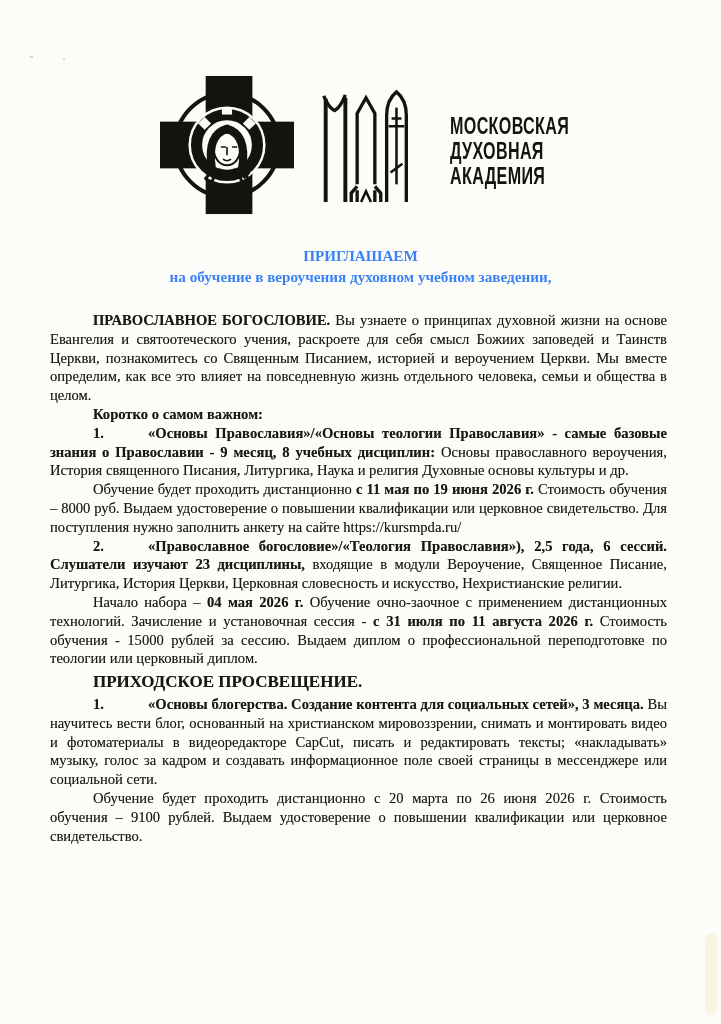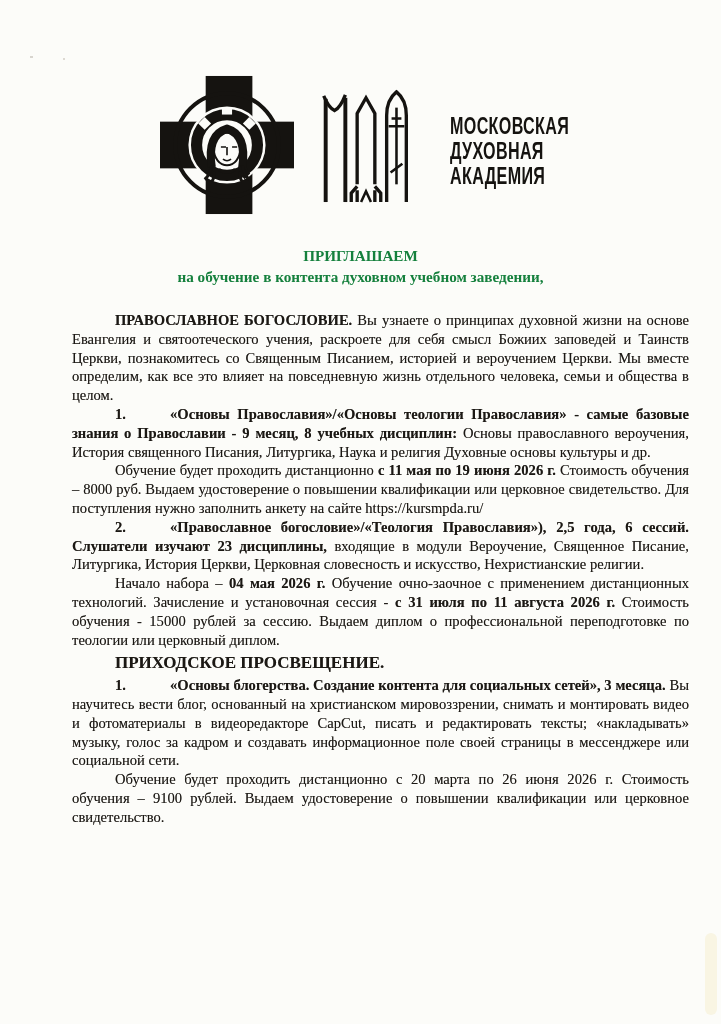--- a/index.html
+++ b/index.html
@@ -29,30 +29,29 @@
     transform:scaleX(.70);
     transform-origin:left top;
     white-space:nowrap;
     color:#151310;
   }
   
   .title-block{
     position:absolute;top:246px;left:0;width:721px;
     text-align:center;font-weight:700;
     font-size:15.2px;line-height:20.5px;
-    color:#15803d;
+    color:#3b82f6;
   }
   
   .content{
     position:absolute;top:311px;left:50px;width:617px;
     font-size:14.6px;line-height:18.8px;
     text-align:justify;
     color:#1b1814;
     text-shadow:0 0 .35px rgba(20,16,12,.45);
-    margin-left:22px;
   }
   .content p{margin:0;text-indent:43px;}
   .bold{font-weight:700;}
   .num{display:inline-block;width:55px;font-weight:700;text-indent:0;}
   .parish-h{margin-top:5px !important;margin-bottom:3px !important;font-size:17px;}
   .link{}
   
   .streak{position:absolute;right:4px;top:933px;width:12px;height:82px;
     background:#f7f3dd;opacity:.8;border-radius:6px;}
   .speck1{position:absolute;left:30px;top:56px;width:3px;height:2px;background:#d8d5cf;}
@@ -111,27 +110,28 @@
 
     <div class="org-name">
       <div>МОСКОВСКАЯ</div>
       <div>ДУХОВНАЯ</div>
       <div>АКАДЕМИЯ</div>
     </div>
   </header>
 
   <div class="title-block">
     <div>ПРИГЛАШАЕМ</div>
-    <div>на обучение в контента духовном учебном заведении,</div>
+    <div>на обучение в вероучения духовном учебном заведении,</div>
   </div>
 
   <div class="content">
 
     <p><b class="bold">ПРАВОСЛАВНОЕ БОГОСЛОВИЕ.</b><span> Вы узнаете о принципах духовной жизни на основе Евангелия и святоотеческого учения, раскроете для себя смысл Божиих заповедей и Таинств Церкви, познакомитесь со Священным Писанием, историей и вероучением Церкви. Мы вместе определим, как все это влияет на повседневную жизнь отдельного человека, семьи и общества в целом.</span></p>
 
+    <p class="bold">Коротко о самом важном:</p>
 
     <p><span class="num">1.</span><b class="bold">«Основы Православия»/«Основы теологии Православия» - самые базовые знания о Православии - 9 месяц, 8 учебных дисциплин: </b><span>Основы православного вероучения, История священного Писания, Литургика, Наука и религия Духовные основы культуры и др.</span></p>
 
     <p><span>Обучение будет проходить дистанционно </span><b class="bold">с 11 мая по 19 июня 2026 г.</b><span> Стоимость обучения – 8000 руб. Выдаем удостоверение о повышении квалификации или церковное свидетельство. Для поступления нужно заполнить анкету на сайте </span><span class="link">https://kursmpda.ru/</span></p>
 
 
     <p><span class="num">2.</span><b class="bold">«Православное богословие»/«Теология Православия»), 2,5 года, 6 сессий. Слушатели изучают 23 дисциплины,</b><span> входящие в модули Вероучение, Священное Писание, Литургика, История Церкви, Церковная словесность и искусство, Нехристианские религии.</span></p>
 
     <p><span>Начало набора – </span><b class="bold">04 мая 2026 г.</b><span> Обучение очно-заочное с применением дистанционных технологий. Зачисление и установочная сессия - </span><b class="bold">с 31 июля по 11 августа 2026 г.</b><span> Стоимость обучения - 15000 рублей за сессию. Выдаем диплом о профессиональной переподготовке по теологии или церковный диплом.</span></p>
 

